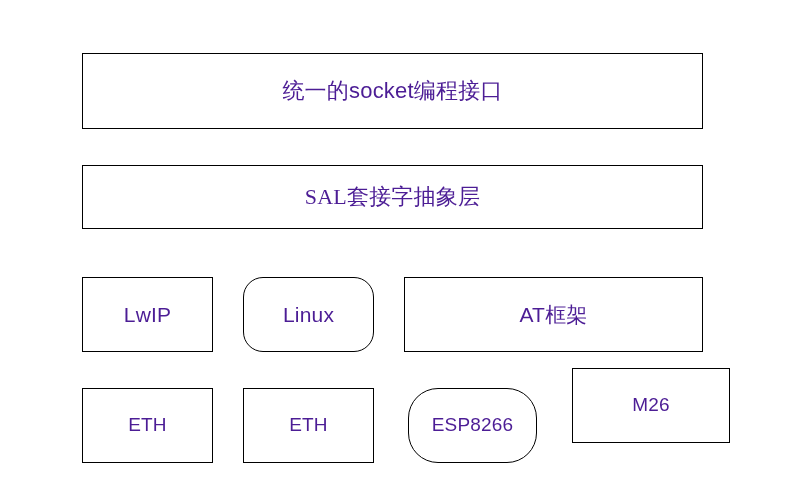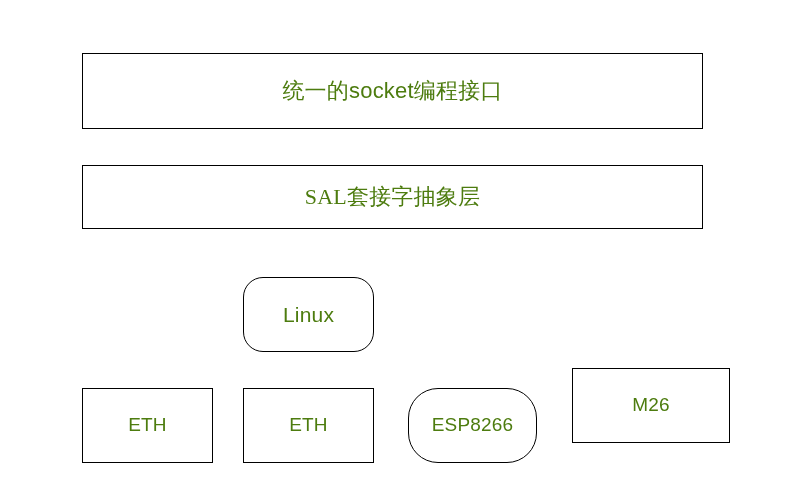--- a/index.html
+++ b/index.html
@@ -26,21 +26,21 @@
   .layer-box {
     position: absolute;
     box-sizing: border-box;
     background: #ffffff;
     border: 1px solid #000000;
     display: flex;
     align-items: center;
     justify-content: center;
     text-align: center;
     line-height: 1.2;
-    color: #4d7c0f;
+    color: #4c1d95;
     letter-spacing: 0.2px;
     white-space: nowrap;
   }
   .layer-box .box-label {
     display: block;
   }
   
   .row-top   { font-size: 22px; }
   
   .row-sal   { font-size: 22px; }
@@ -55,25 +55,31 @@
 <div id="diagram-canvas">
 
   <div class="layer-box row-top" style="left:82px; top:53px; width:621px; height:76px;">
     <span class="box-label">统一的socket编程接口</span>
   </div>
 
   <div class="layer-box row-sal" style="left:82px; top:165px; width:621px; height:64px;font-family:Liberation Serif, serif;">
     <span class="box-label">SAL套接字抽象层</span>
   </div>
 
+  <div class="layer-box row-stack" style="left:82px; top:277px; width:131px; height:75px;">
+    <span class="box-label">LwIP</span>
+  </div>
 
   <div class="layer-box row-stack" style="left:243px; top:277px; width:131px; height:75px;border-radius:20px;">
     <span class="box-label">Linux</span>
   </div>
 
+  <div class="layer-box row-stack" style="left:404px; top:277px; width:299px; height:75px;">
+    <span class="box-label">AT框架</span>
+  </div>
 
   <div class="layer-box row-hw" style="left:82px; top:388px; width:131px; height:75px;">
     <span class="box-label">ETH</span>
   </div>
 
   <div class="layer-box row-hw" style="left:243px; top:388px; width:131px; height:75px;">
     <span class="box-label">ETH</span>
   </div>
 
   <div class="layer-box row-hw" style="left:408px; top:388px; width:129px; height:75px;border-radius:30px;">

